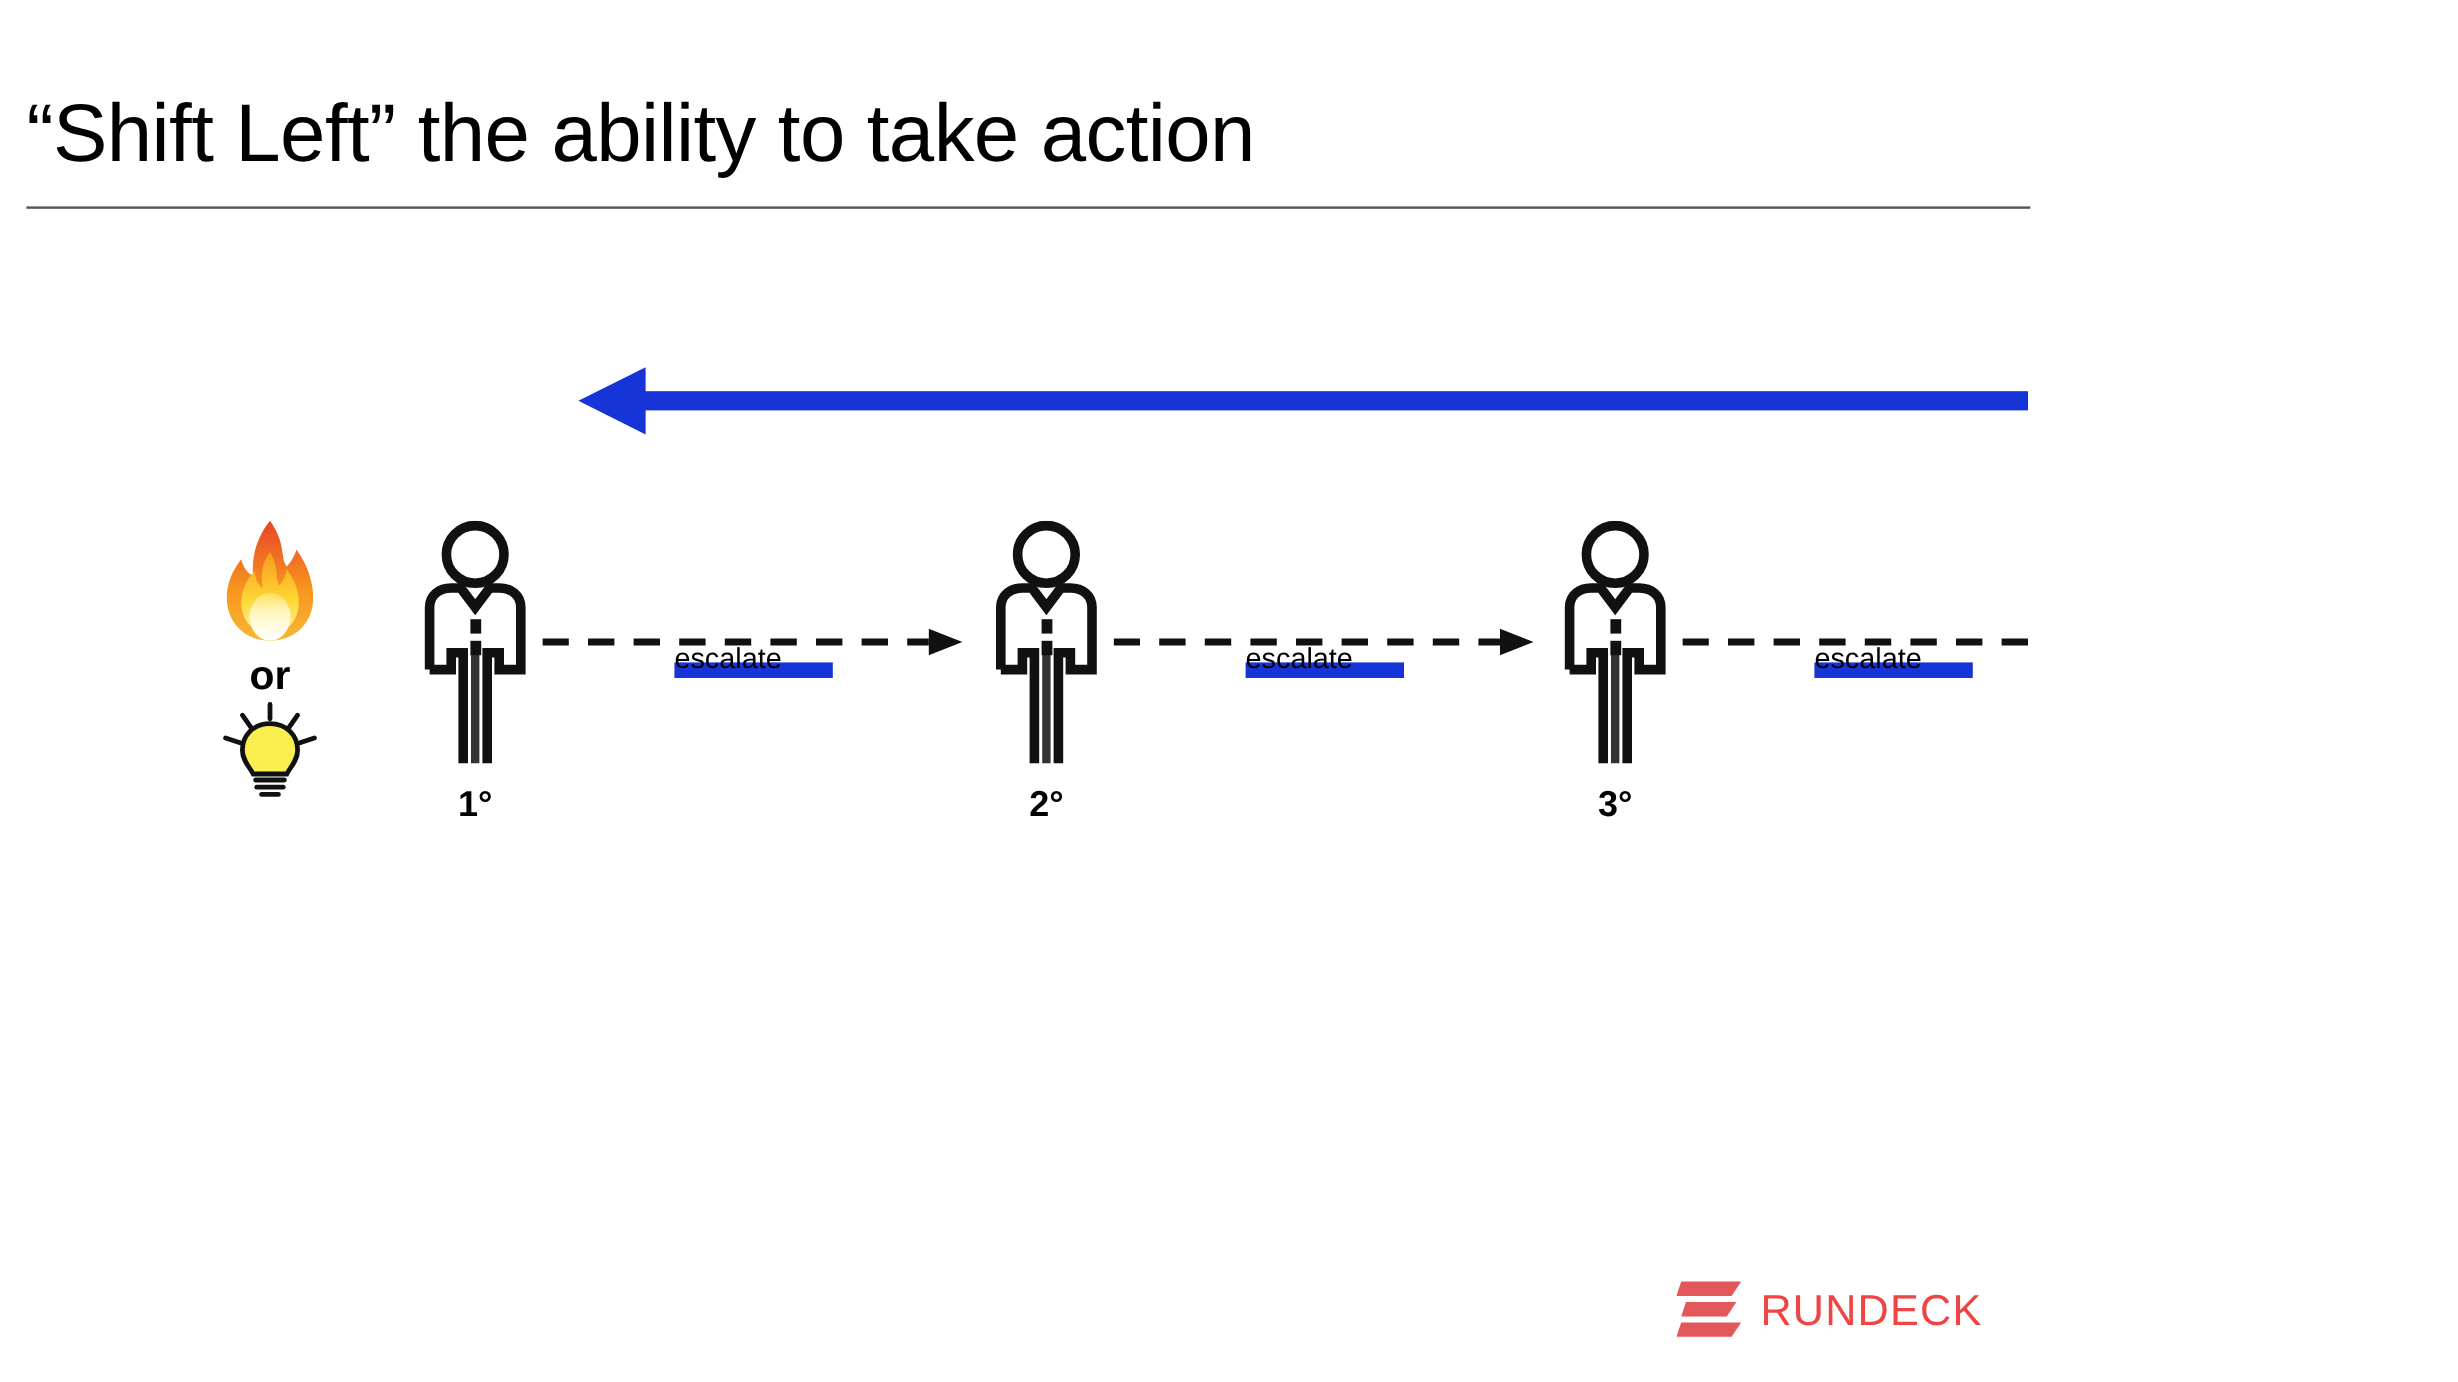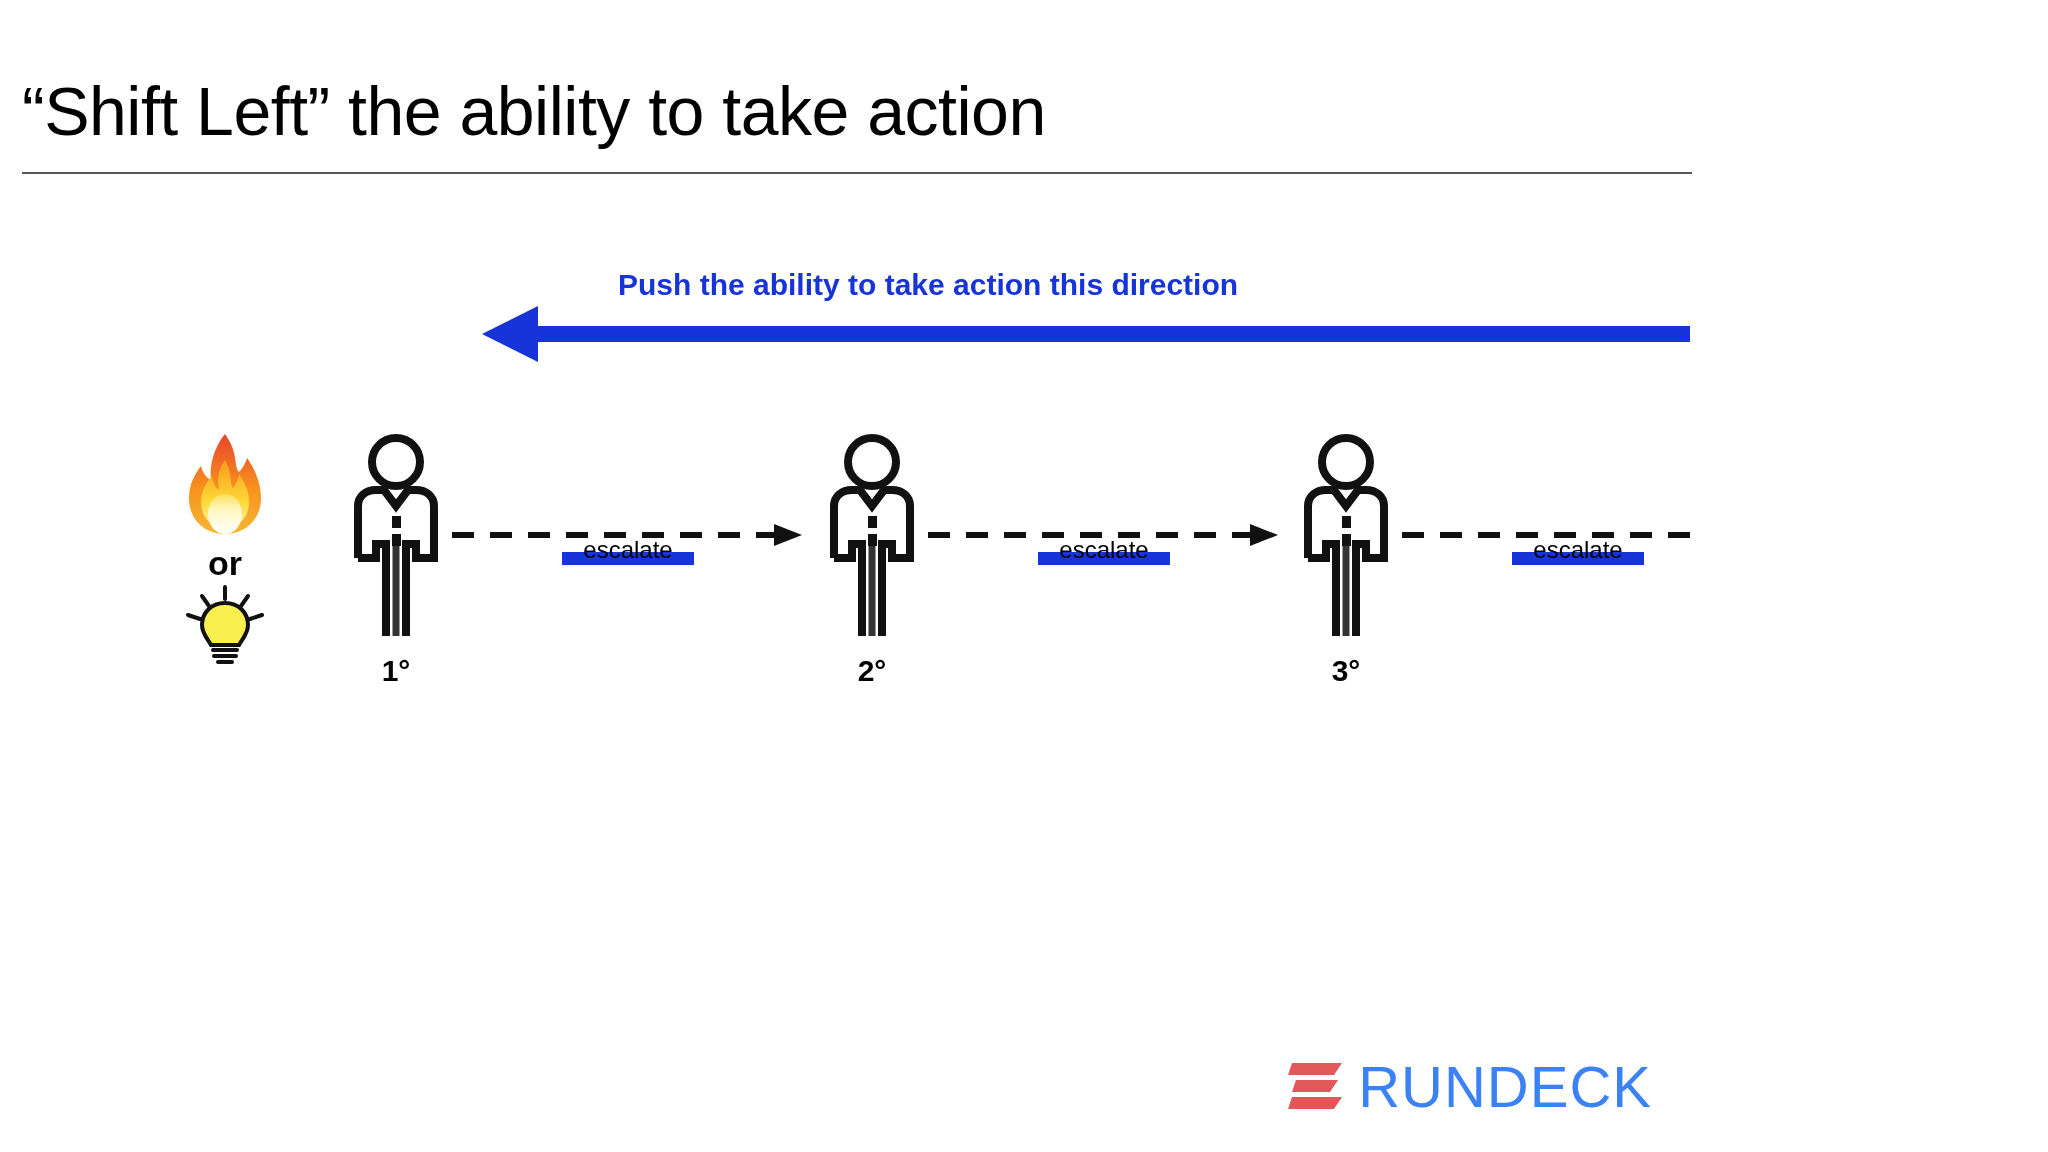--- a/index.html
+++ b/index.html
@@ -123,21 +123,21 @@
     top: 100px;
     height: 90px;
   }
   .dashed-line { position: absolute; left: 0; top: 0; }
   .escalate-chip {
     position: absolute;
     left: 50%;
     transform: translateX(-50%);
     top: 18px;
     width: 132px;
-    text-align: center;
+    text-align: left;
   }
   .escalate-text {
     position: relative;
     z-index: 2;
     font-size: 24px;
     color: #000000;
     line-height: 1;
   }
   .escalate-bar {
     position: absolute;
@@ -152,35 +152,34 @@
   
   .logo {
     position: absolute;
     right: 40px;
     bottom: 32px;
     display: flex;
     align-items: center;
     gap: 8px;
   }
   .logo-text {
-    font-size: 58px;
+    font-size: 36px;
     font-weight: 500;
     letter-spacing: 1px;
-    color: #3b82f6;
+    color: #ef4444;
   }
 </style>
 </head>
 <body>
 
 <div class="slide">
 
   <div class="title">“Shift Left” the ability to take action</div>
   <div class="title-rule"></div>
 
-  <div class="direction-label">Push the ability to take action this direction</div>
   <div class="arrow-wrap">
     <div class="arrow-head"></div>
     <div class="arrow-shaft"></div>
   </div>
 
   <div class="flow">
 
     <div class="trigger">
       <svg class="fire-icon" width="92" height="110" viewBox="0 0 92 110">
         <defs>

